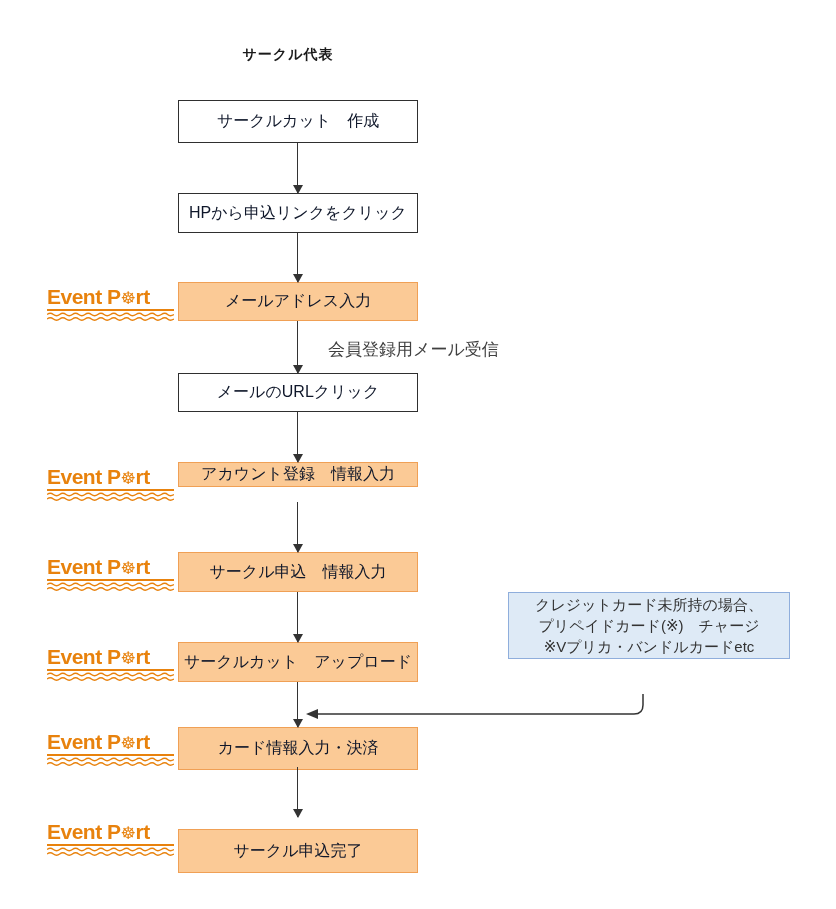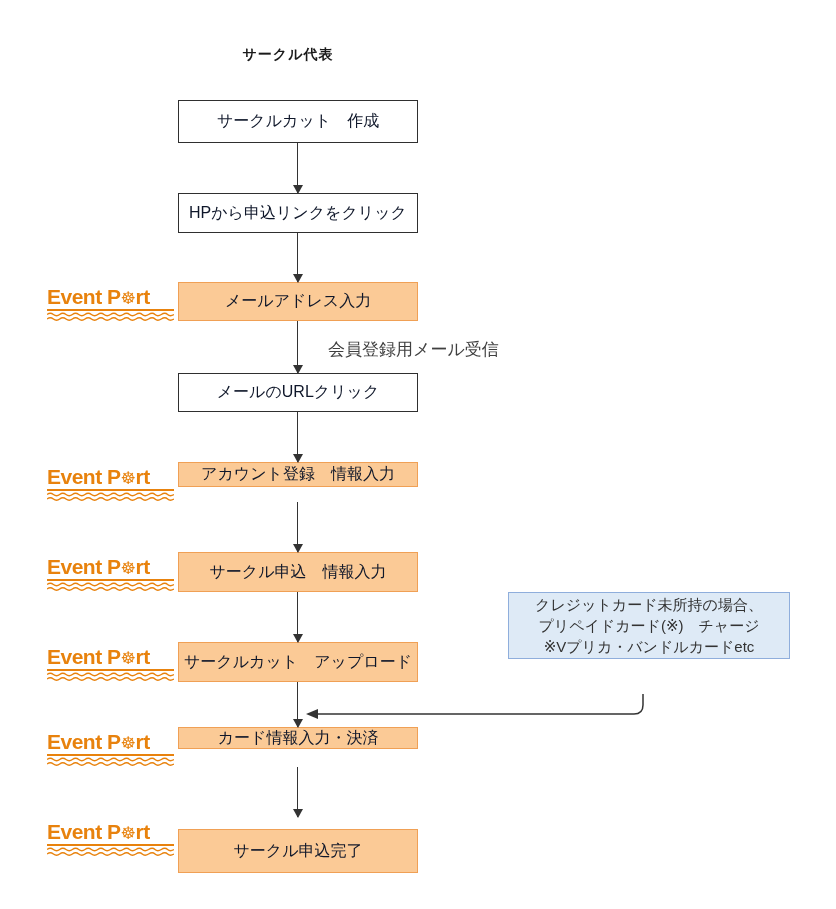--- a/index.html
+++ b/index.html
@@ -52,21 +52,21 @@
 
   <div class="title">サークル代表</div>
 
   <div class="step plain" style="top:100px;height:43px;">サークルカット　作成</div>
   <div class="step plain" style="top:193px;height:40px;">HPから申込リンクをクリック</div>
   <div class="step orange" style="top:282px;height:39px;">メールアドレス入力</div>
   <div class="step plain" style="top:373px;height:39px;">メールのURLクリック</div>
   <div class="step orange" style="top:462px;height:25px;">アカウント登録　情報入力</div>
   <div class="step orange" style="top:552px;height:40px;">サークル申込　情報入力</div>
   <div class="step orange" style="top:642px;height:40px;">サークルカット　アップロード</div>
-  <div class="step orange" style="top:727px;height:22px;">カード情報入力・決済</div>
+  <div class="step orange" style="top:727px;height:43px;">カード情報入力・決済</div>
   <div class="step orange" style="top:829px;height:44px;">サークル申込完了</div>
 
   <div class="varrow" style="top:143px;height:50px;"></div>
   <div class="varrow" style="top:233px;height:49px;"></div>
   <div class="varrow" style="top:321px;height:52px;"></div>
   <div class="varrow" style="top:412px;height:50px;"></div>
   <div class="varrow" style="top:502px;height:50px;"></div>
   <div class="varrow" style="top:592px;height:50px;"></div>
   <div class="varrow" style="top:682px;height:45px;"></div>
   <div class="varrow" style="top:767px;height:50px;"></div>

